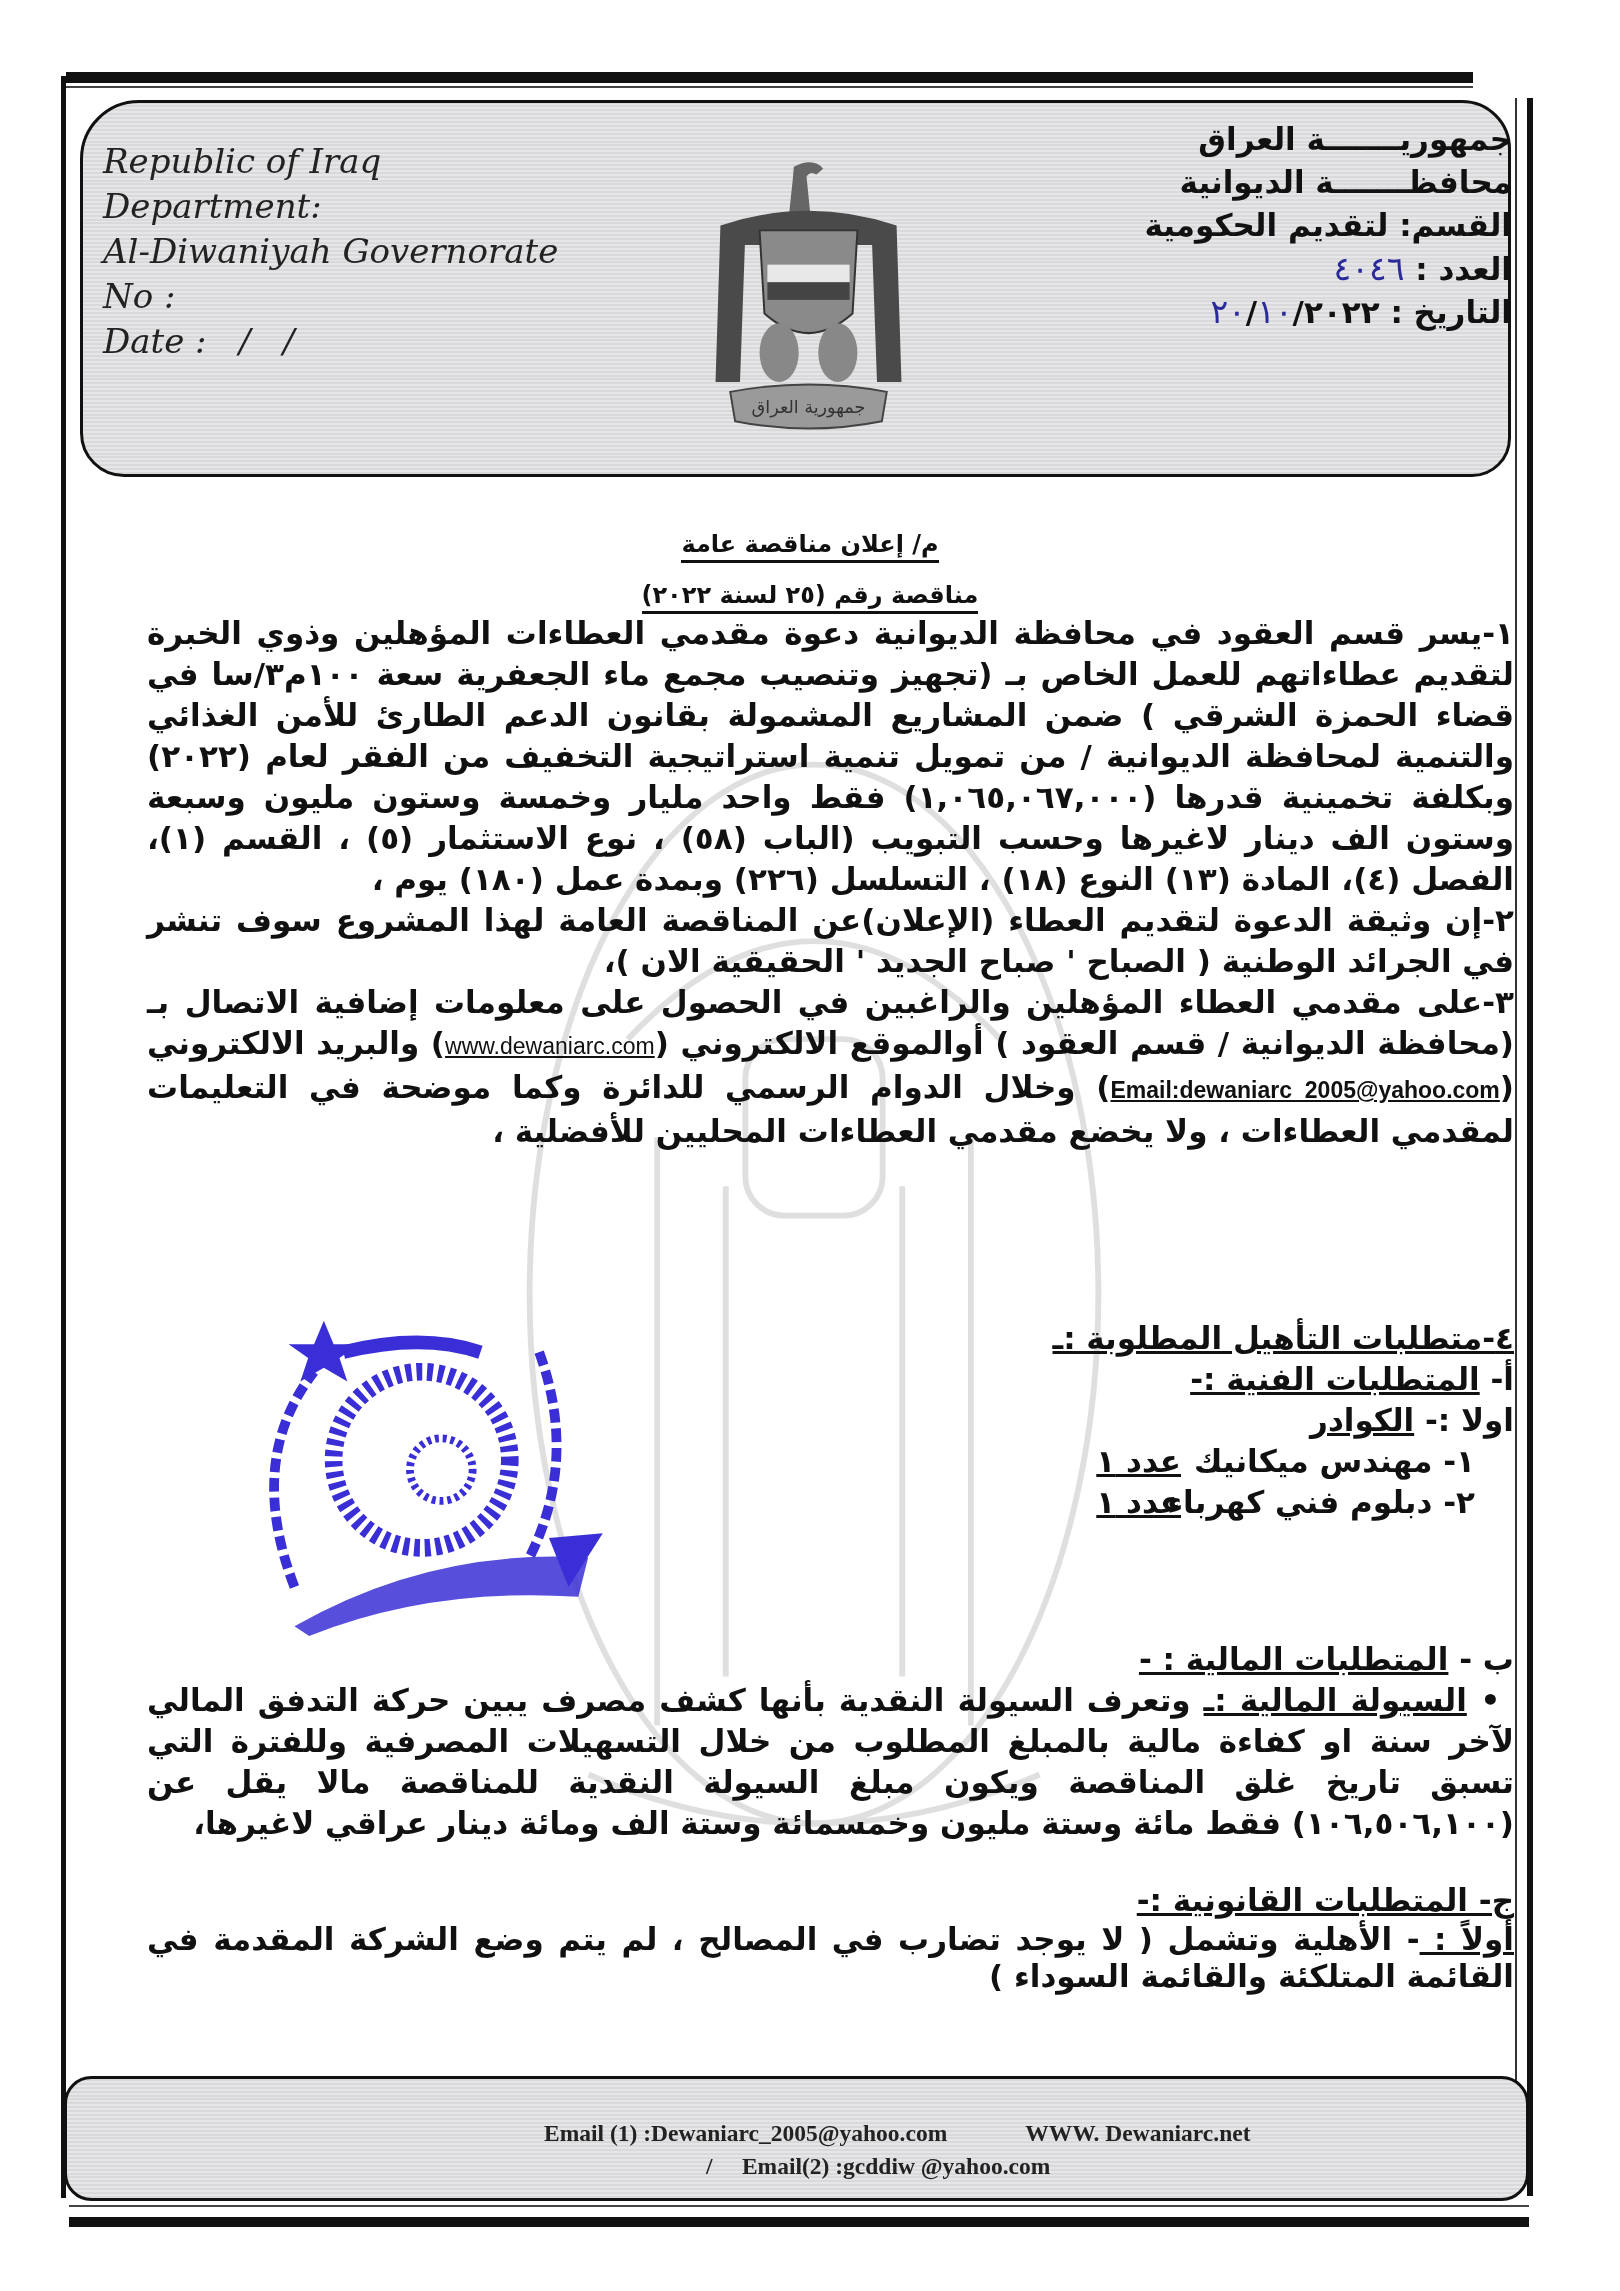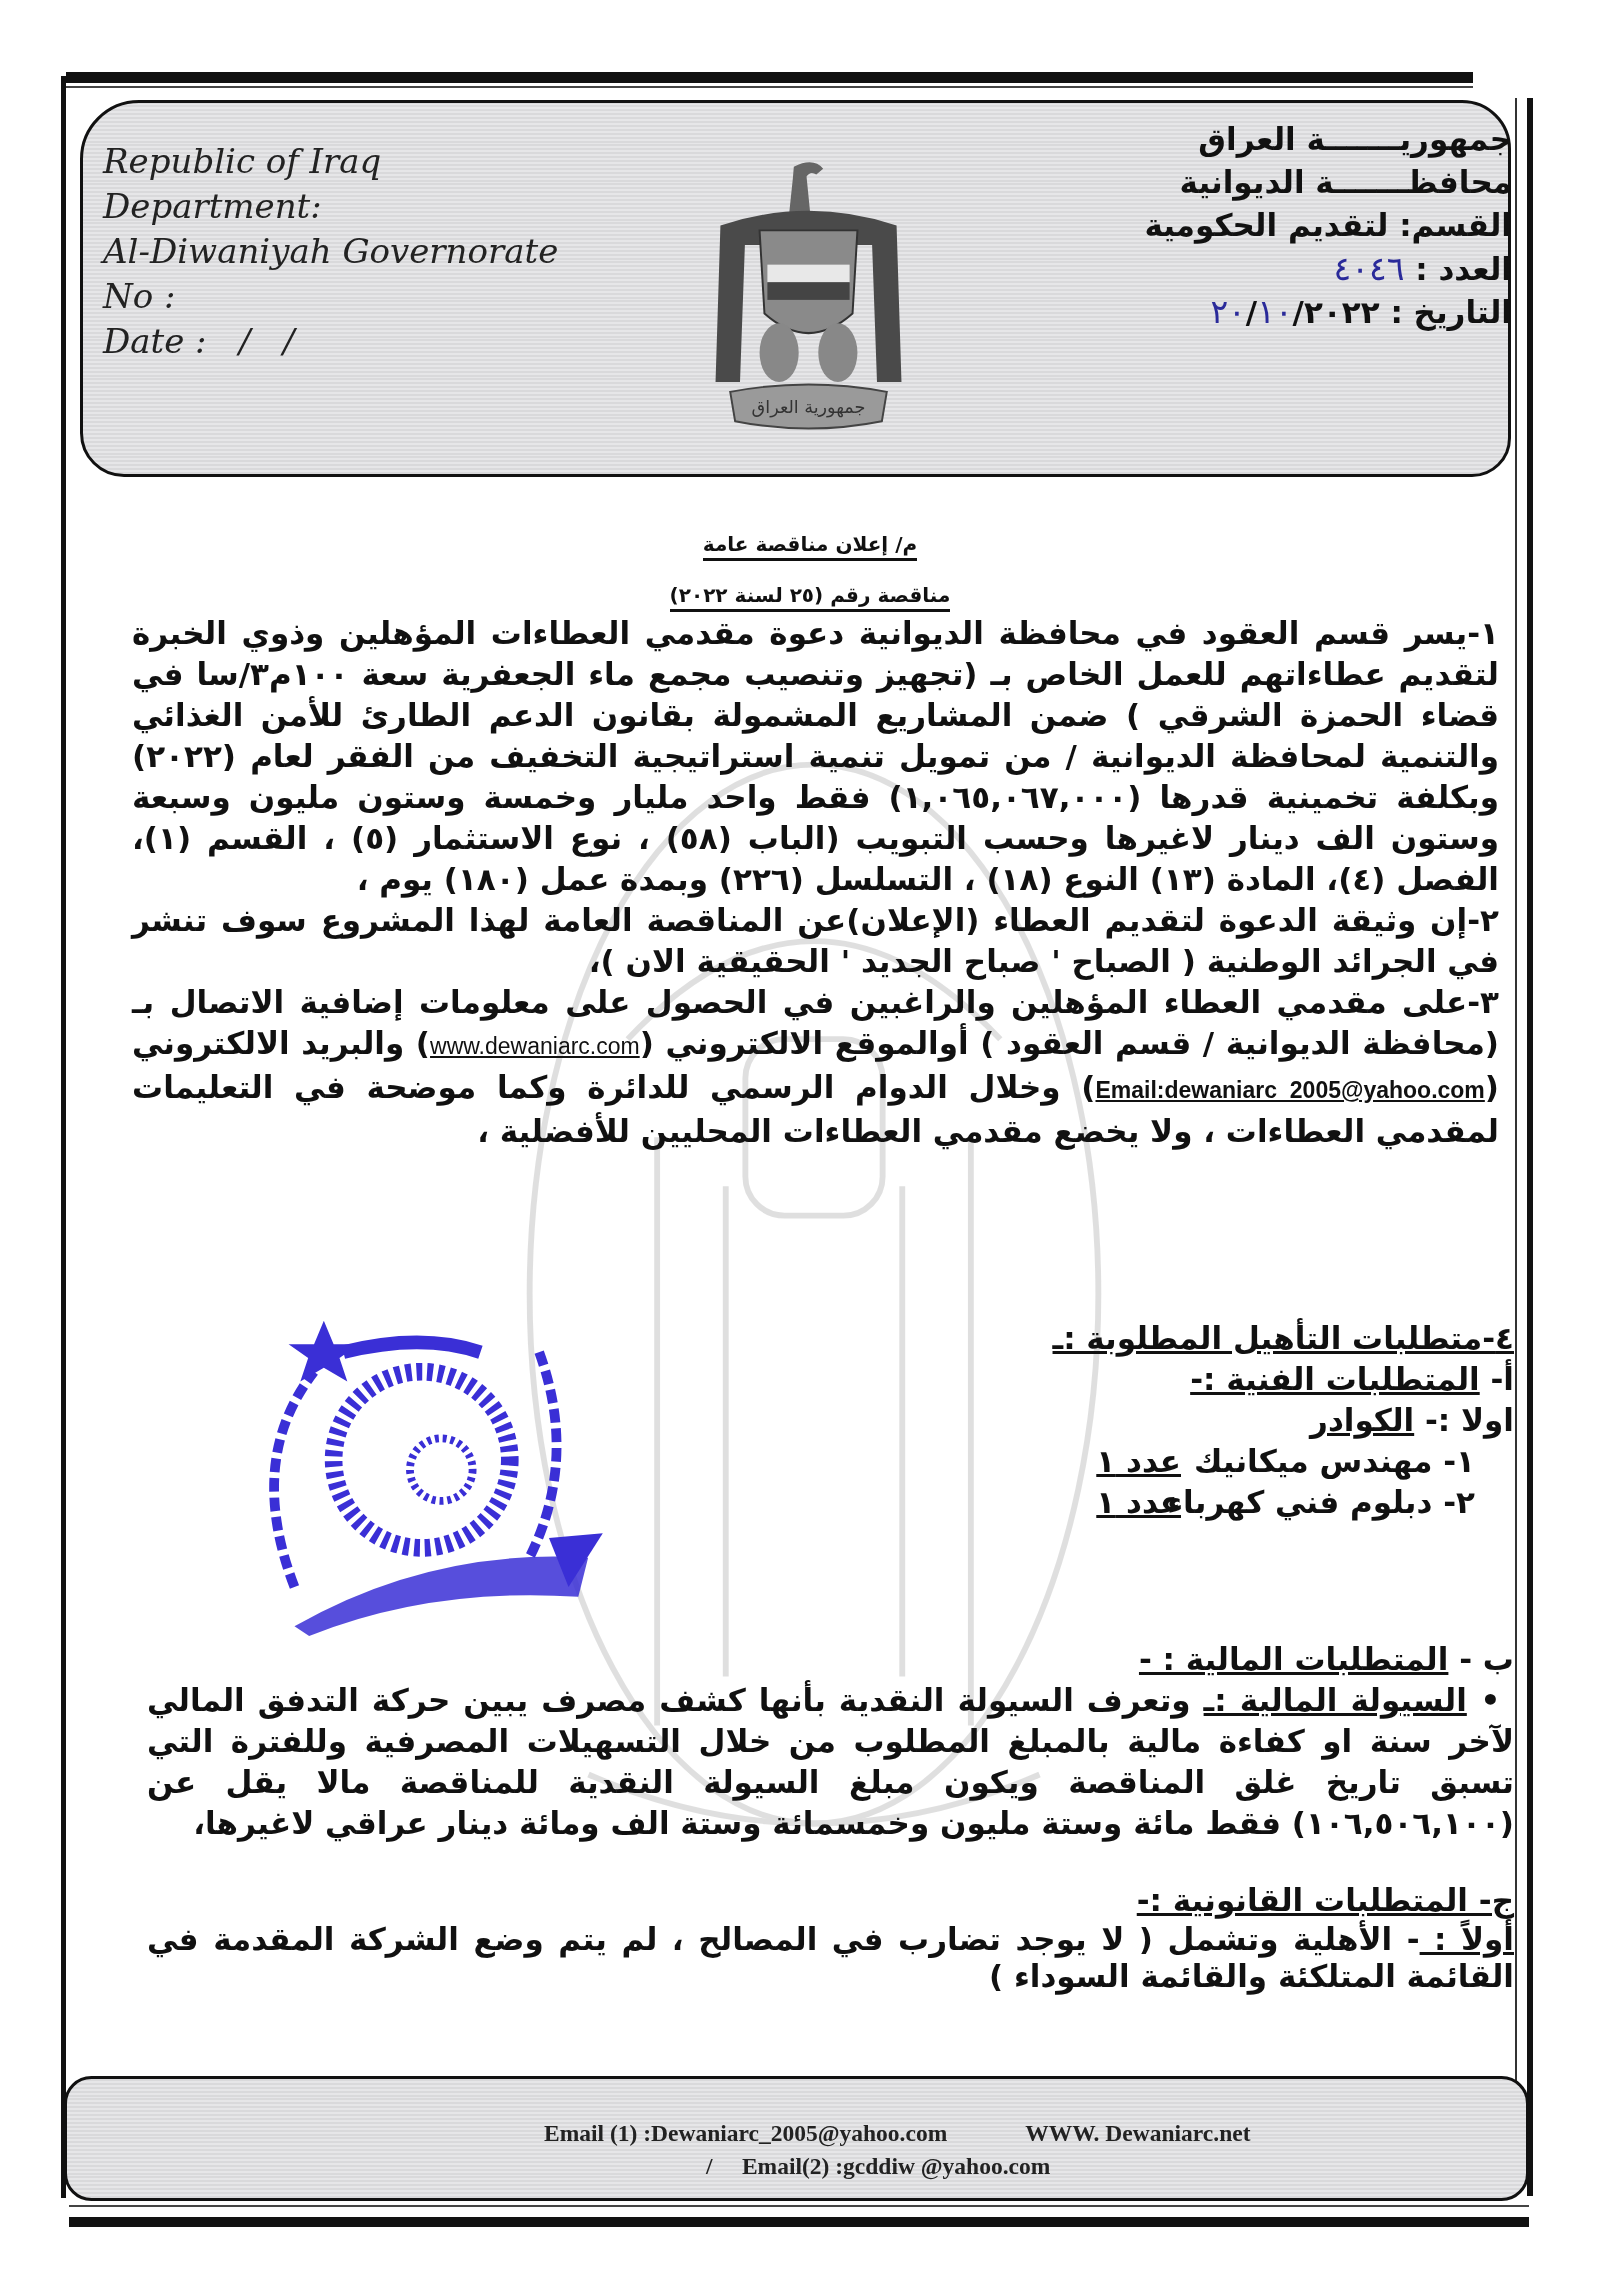--- a/index.html
+++ b/index.html
@@ -22,25 +22,25 @@
     box-sizing: border-box;
   }
   .en-block { position: absolute; left: 103px; top: 139px; font-family: "DejaVu Serif", serif; font-style: italic; font-size: 34px; line-height: 45px; color: #222; }
   .en-line { height: 45px; }
   .ar-block { position: absolute; right: 108px; top: 118px; direction: rtl; text-align: right; font-weight: bold; font-size: 31px; line-height: 43px; color: #111; }
   .ar-line { height: 43px; white-space: nowrap; }
   .handwritten { color: #2a2a9a; font-family: "DejaVu Serif", serif; font-weight: normal; font-size: 33px; }
   .emblem { position: absolute; left: 691px; top: 157px; width: 235px; height: 274px; }
 
   .title-block { position: absolute; left: 0; width: 1620px; top: 519px; text-align: center; direction: rtl; }
-  .title-line { font-weight: bold; font-size: 20px; line-height: 51px; }
+  .title-line { font-weight: bold; font-size: 24px; line-height: 51px; }
   .title-line span { border-bottom: 3.9px solid #111; padding-bottom: 2px; }
 
   .body-text {
-    position: absolute; left: 132px; width: 1367px; top: 613px; direction: rtl; text-align: justify;
+    position: absolute; left: 147px; width: 1367px; top: 613px; direction: rtl; text-align: justify;
     font-weight: bold; font-size: 31px; line-height: 41px; color: #111;
   }
   .para { margin: 0; }
   .ltr-link { direction: ltr; unicode-bidi: embed; font-family: Liberation Sans, sans-serif; font-weight: normal; font-size: 23px; text-decoration: underline; }
   .ltr-link.bold { font-weight: bold; }
   .u { text-decoration: underline; text-decoration-thickness: 2.9px; }
 
   .section { position: absolute; right: 106px; direction: rtl; text-align: right; font-weight: bold; font-size: 31px; line-height: 41px; color: #111; }
   .staff-row { display: flex; direction: rtl; white-space: nowrap; }
   .staff-name { width: 294px; }

